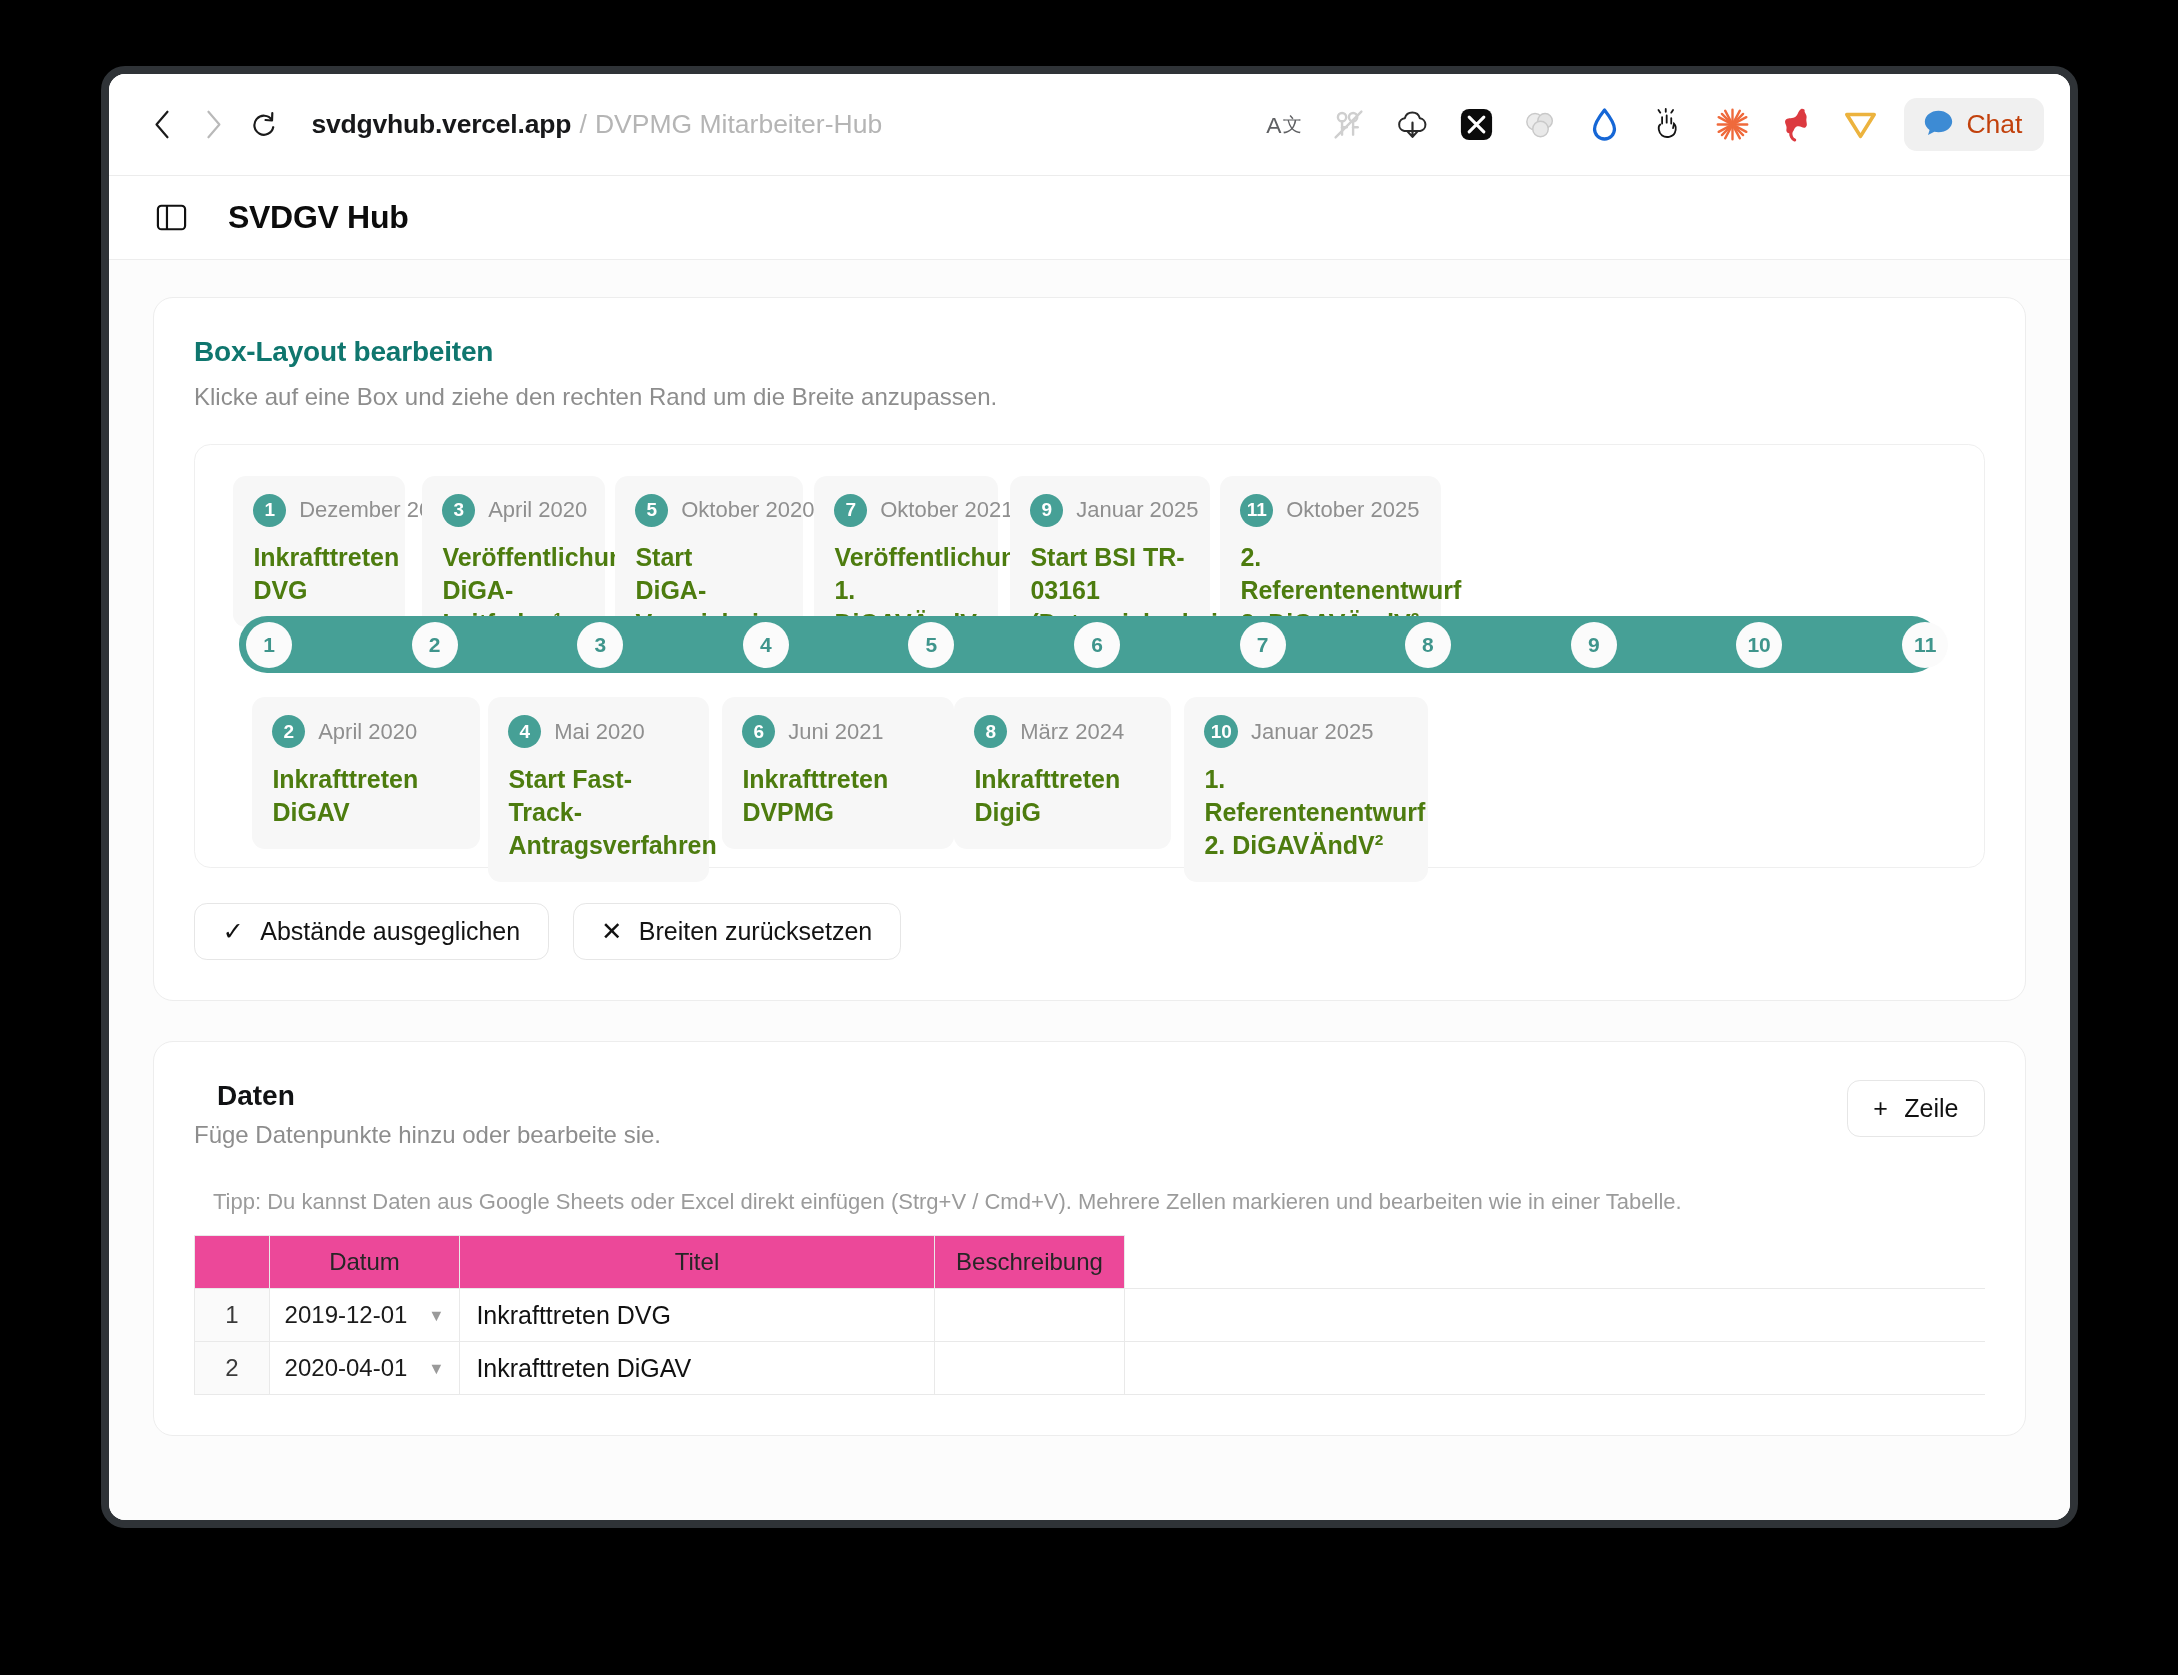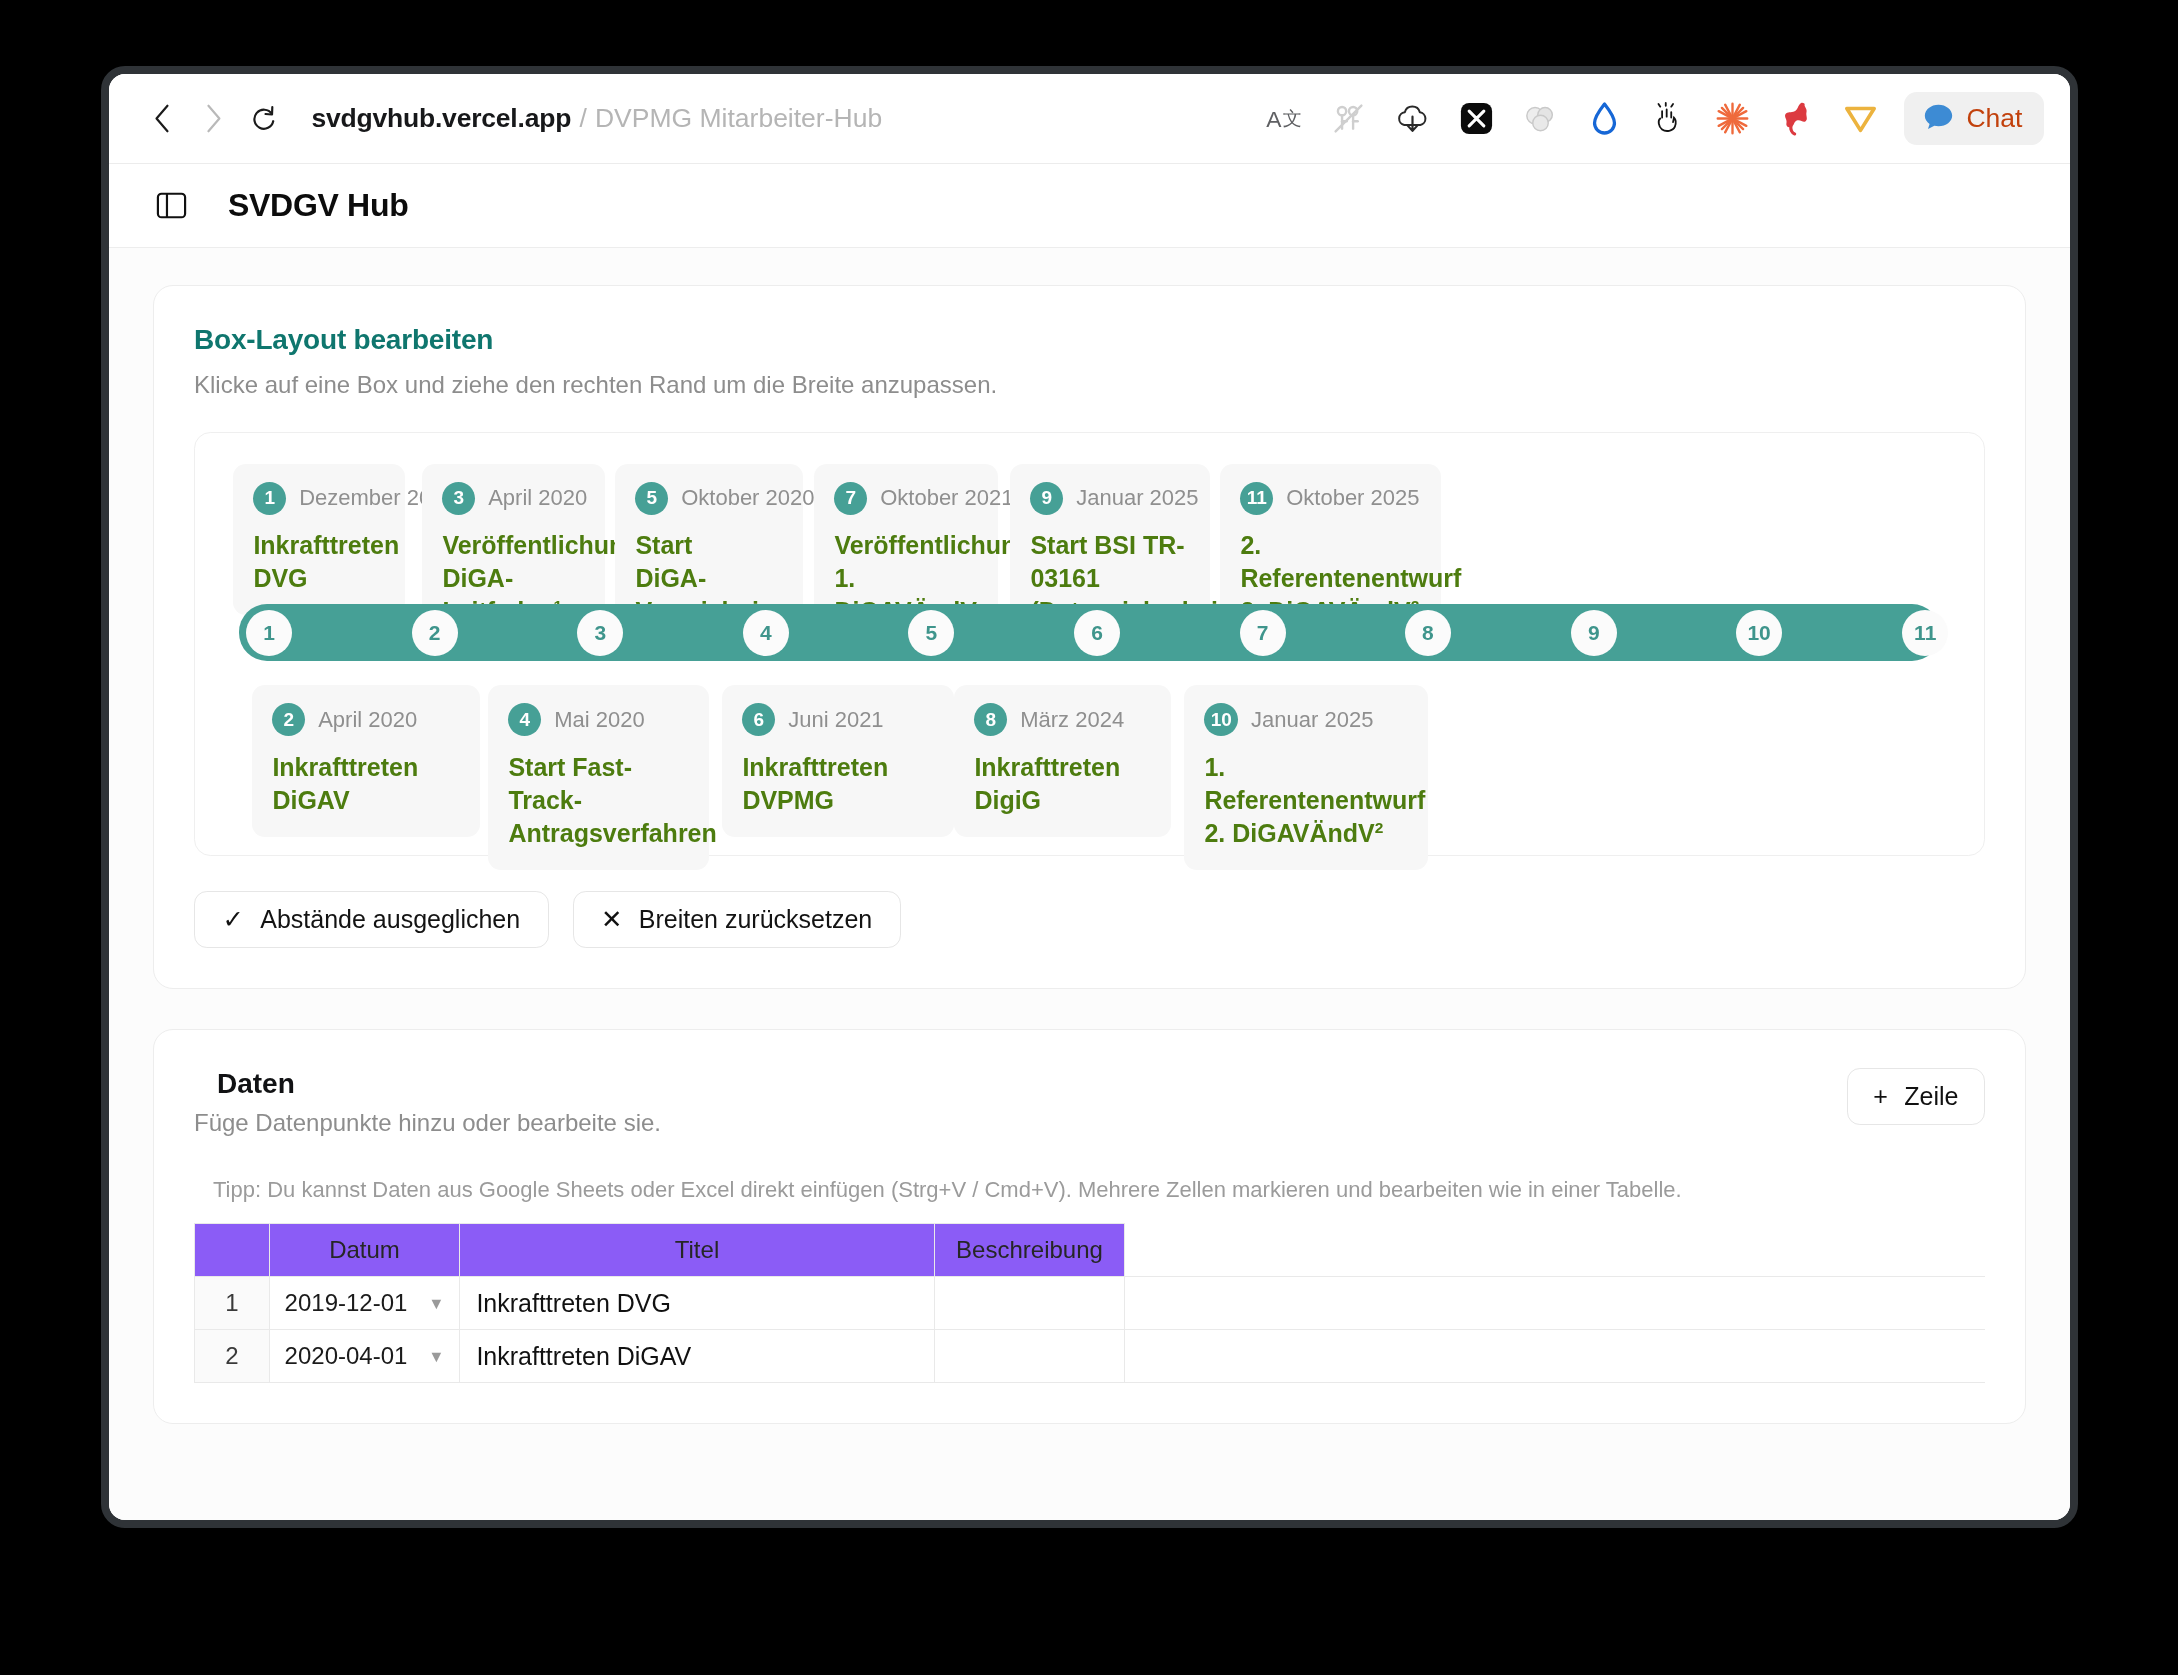--- a/index.html
+++ b/index.html
@@ -18,21 +18,21 @@
     background: #ffffff;
     border-radius: 24px;
     border: 8.2px solid #2f3337;
     overflow: hidden;
     box-shadow: 0 18.3px 55px rgba(0,0,0,0.55);
   }
 
   
   .toolbar {
     position: relative;
-    height: 90px;
+    height: 102px;
     background: #ffffff;
     border-bottom: 0.9px solid #ececec;
     display: flex;
     align-items: center;
     padding: 0 25.6px 0 27.4px;
   }
   .nav-btn {
     width: 51px; height: 51px;
     display: flex; align-items: center; justify-content: center;
     color: #1b1b1b;
@@ -262,21 +262,21 @@
     width: 100%;
     border-collapse: collapse;
     table-layout: fixed;
   }
   table.data-table th, table.data-table td {
     border: 0.9px solid #e9e9e9;
     height: 53px;
     font-weight: 400;
   }
   table.data-table thead th {
-    background: #8b5cf6;
+    background: #ec4899;
     font-size: 24px;
     color: #262626;
     text-align: center;
   }
   .col-idx { width: 75px; }
   .col-date { width: 190px; }
   .col-title { width: 475px; }
   .col-desc { width: 190px; }
   td.cell-idx {
     background: #fafafa;

